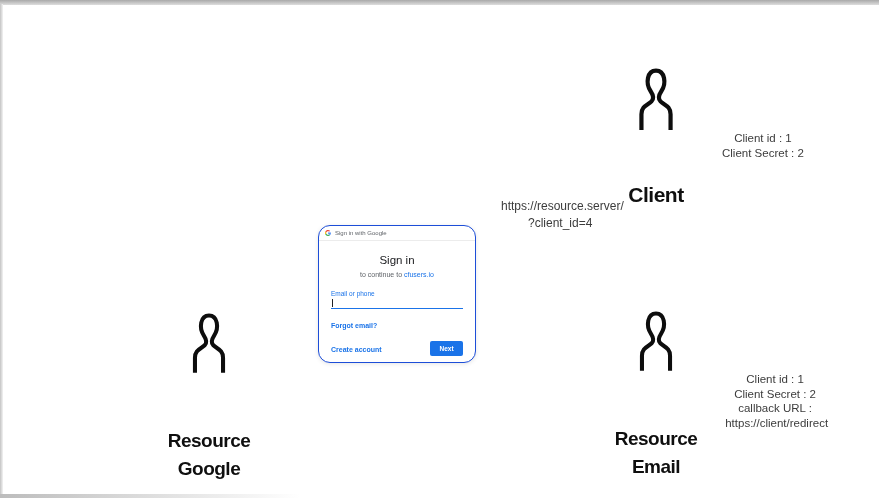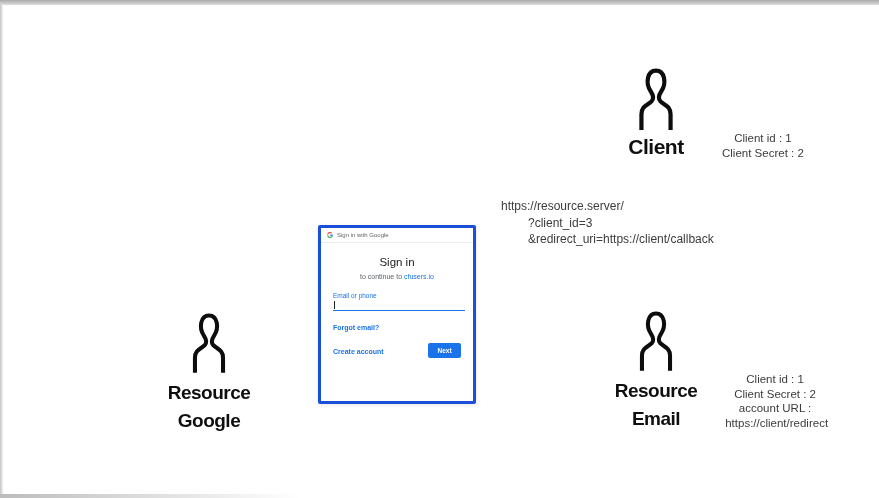--- a/index.html
+++ b/index.html
@@ -14,21 +14,21 @@
   }
   
   .edge-top    { position:absolute; top:0; left:0; right:0; height:5px;
                  background: linear-gradient(to bottom,#a9a9a9,#dedede); }
   .edge-left   { position:absolute; top:4px; left:0; bottom:0; width:3px;
                  background: linear-gradient(to right,#c3c3c3,#f3f3f3); }
   .edge-bottom { position:absolute; bottom:0; left:0; width:300px; height:4px;
                  background: linear-gradient(to right,#bcbcbc,rgba(255,255,255,0)); }
 
   
-  .actor { position: absolute; display: flex; flex-direction: column; align-items: center; }
+  .actor { position: absolute; display: flex; flex-direction: column; align-items: center; gap: 48px; }
   .actor .label {
     margin-top: 3px;
     font-weight: 700;
     color: #0f0f0f;
     text-align: center;
     letter-spacing: -0.5px;
   }
   .actor-client       { left: 600px; top: 64px;  width: 112px; }
   .actor-owner        { left: 151px; top: 308px; width: 116px; }
   .actor-server       { left: 599px; top: 306px; width: 114px; }
@@ -42,24 +42,24 @@
   .info-line { white-space: pre; }
 
   
   .url-block { position: absolute; left: 501px; top: 198px;
                font-size: 12px; line-height: 16.5px; color: #3c3c3c; }
   .url-line.indent { padding-left: 27px; }
 
   
   .dialog {
     position: absolute; left: 318px; top: 225px;
-    width: 158px; height: 179px;
+    width: 158px; height: 138px;
     background: #ffffff;
-    border: 3px solid #1d4ed8;
-    border-radius: 2px;
+    border: 1px solid #1d4ed8;
+    border-radius: 12px;
     box-shadow: 0 1px 4px rgba(0,0,0,0.10);
   }
   .dialog-header {
     display: flex; align-items: center; gap: 4px;
     height: 15px; padding: 0 6px;
     border-bottom: 1px solid #ececec;
   }
   .dialog-header .win-title { font-size: 6px; color: #5f6368; }
   .dlg-title {
     position: absolute; left: 0; right: 0; top: 28px;
@@ -108,22 +108,21 @@
     </svg>
     <div class="label">Client</div>
   </div>
   <div class="info-block info-client">
     <div class="info-line">Client id : 1</div>
     <div class="info-line">Client Secret : 2</div>
   </div>
 
   <div class="url-block">
     <div class="url-line">https://resource.server/</div>
-    <div class="url-line indent">?client_id=3</div>
-    <div class="url-line indent">&amp;redirect_uri=https://client/callback</div>
+    <div class="url-line indent">?client_id=4</div>
   </div>
 
   <div class="dialog">
     <div class="dialog-header">
       <svg viewBox="0 0 48 48" width="6" height="6">
         <path fill="#EA4335" d="M24 9.5c3.54 0 6.71 1.22 9.21 3.6l6.85-6.85C35.9 2.38 30.47 0 24 0 14.62 0 6.51 5.38 2.56 13.22l7.98 6.19C12.43 13.72 17.74 9.5 24 9.5z"></path>
         <path fill="#4285F4" d="M46.98 24.55c0-1.57-.15-3.09-.38-4.55H24v9.02h12.94c-.58 2.96-2.26 5.48-4.78 7.18l7.73 6c4.51-4.18 7.09-10.36 7.09-17.65z"></path>
         <path fill="#FBBC05" d="M10.53 28.59c-.48-1.45-.76-2.99-.76-4.59s.27-3.14.76-4.59l-7.98-6.19C.92 16.46 0 20.12 0 24c0 3.88.92 7.54 2.56 10.78l7.97-6.19z"></path>
         <path fill="#34A853" d="M24 48c6.48 0 11.93-2.13 15.89-5.81l-7.73-6c-2.15 1.45-4.92 2.3-8.16 2.3-6.26 0-11.57-4.22-13.47-9.91l-7.98 6.19C6.51 42.62 14.62 48 24 48z"></path>
       </svg>
@@ -156,16 +155,16 @@
       <path d="M24,116 L24,88 C24,73 35,72 42,65 C46.5,60.5 44.5,53 40.5,47 C31,33 34,10 50,10 C66,10 69,33 59.5,47 C55.5,53 53.5,60.5 58,65 C65,72 76,73 76,88 L76,116" fill="none" stroke="#0d0d0d" stroke-width="7.5" stroke-linejoin="round"></path>
     </svg>
     <div class="label">
       <div>Resource</div>
       <div>Email</div>
     </div>
   </div>
   <div class="info-block info-server">
     <div class="info-line">Client id : 1</div>
     <div class="info-line">Client Secret : 2</div>
-    <div class="info-line">account URL :</div>
+    <div class="info-line">callback URL :</div>
     <div class="info-line"> https://client/redirect</div>
   </div>
 </div>
 
 </body></html>

